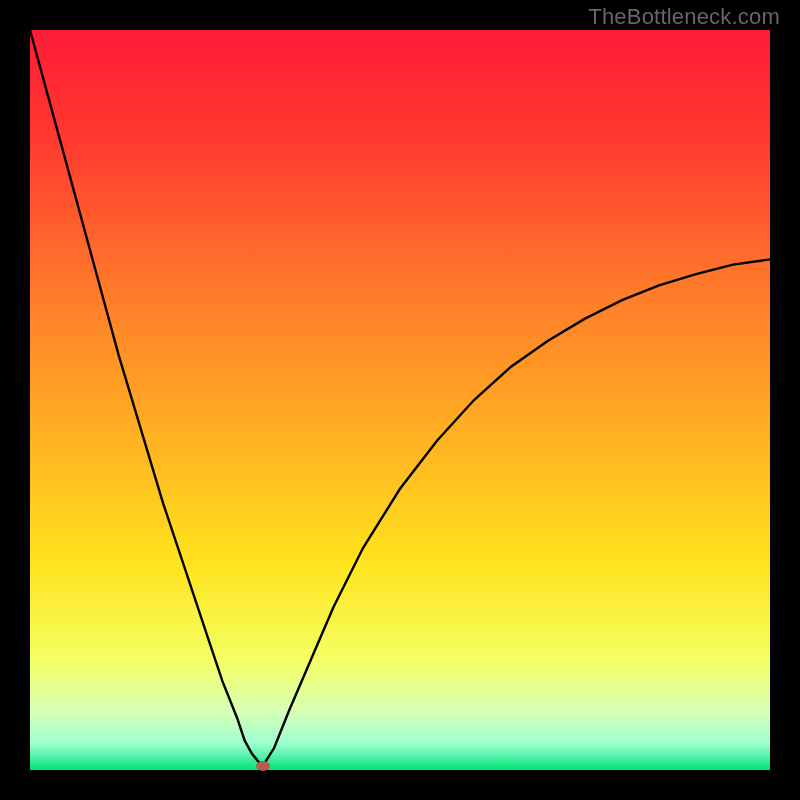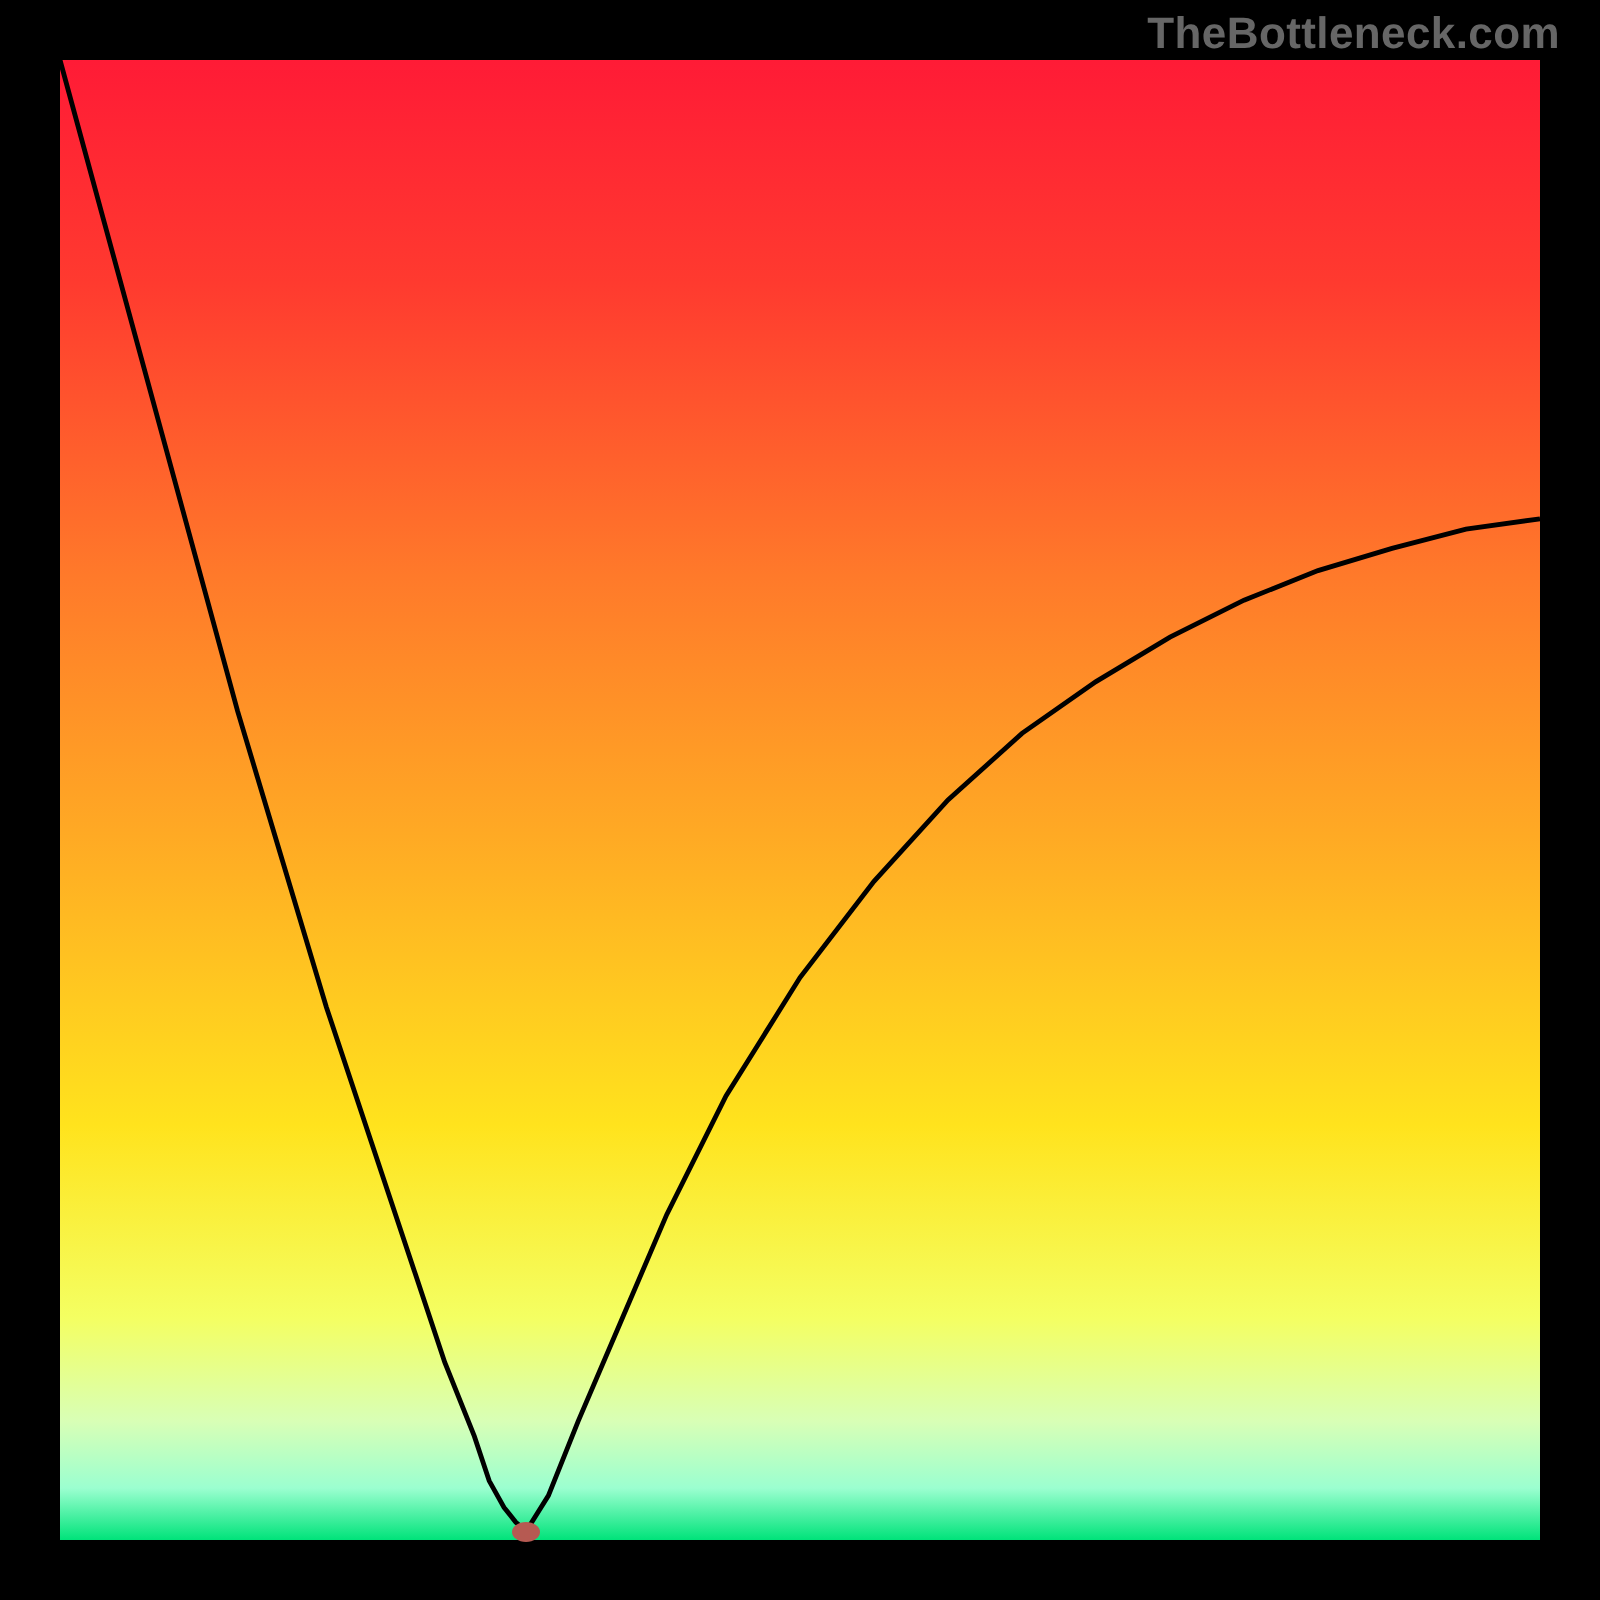--- a/index.html
+++ b/index.html
@@ -9,21 +9,20 @@
     height: 800px;
     background: #000;
     font-family: Arial, Helvetica, sans-serif;
     overflow: hidden;
   }
   .frame {
     position: relative;
     width: 800px;
     height: 566px;
     background: #000;
-    font-weight: bold;
   }
   .watermark {
     position: absolute;
     top: 4px;
     right: 20px;
     color: #666;
     font-size: 22px;
     letter-spacing: 0.2px;
     user-select: none;
   }

